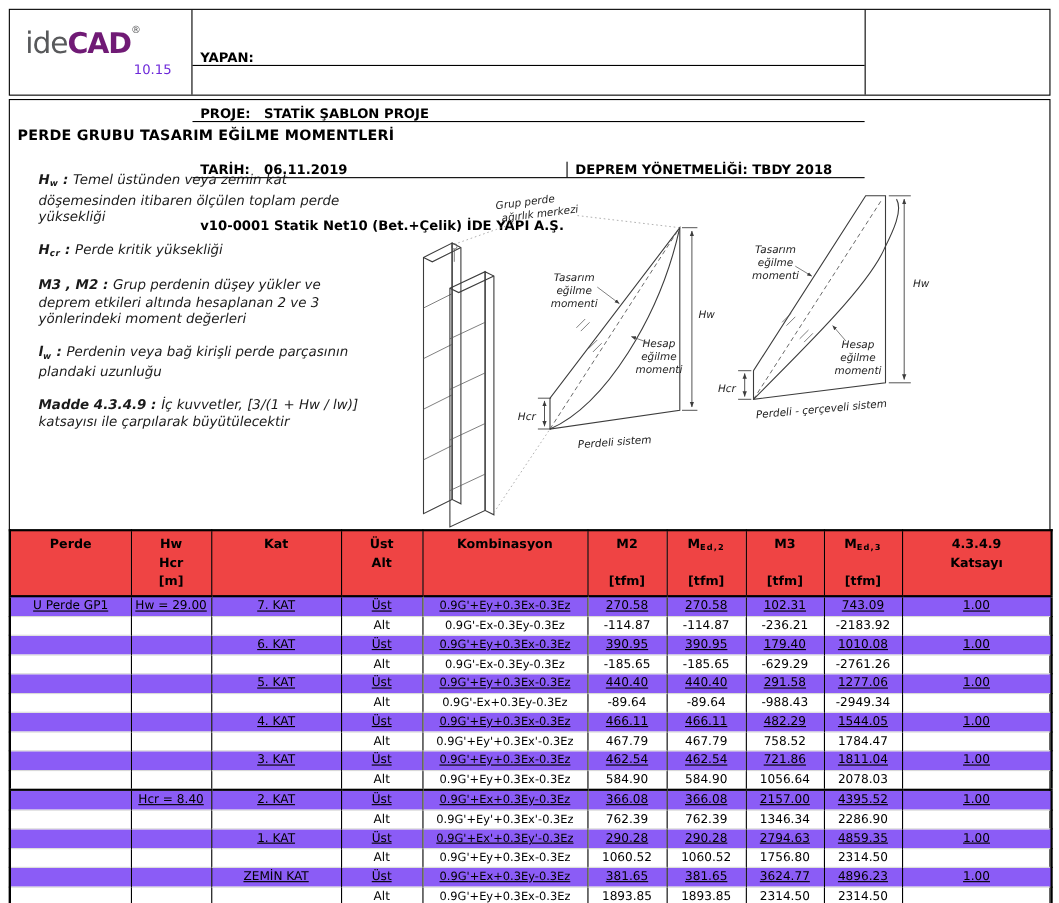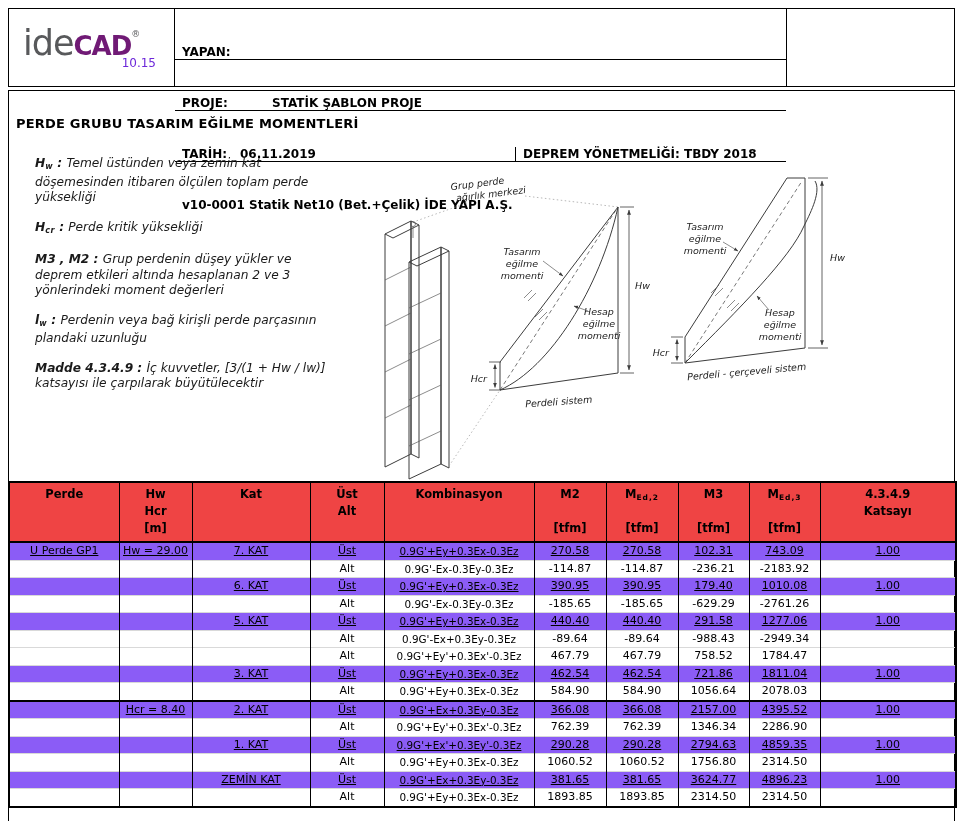--- a/index.html
+++ b/index.html
@@ -3,28 +3,28 @@
 <meta charset="utf-8">
 <style>
   html,body{margin:0;padding:0;background:#fff;}
   .page{position:relative;width:963px;height:821px;background:#fff;overflow:hidden;
         font-family:"DejaVu Sans","Liberation Sans",sans-serif;color:#000;}
 
   
   .hdr{position:absolute;left:8px;top:8px;width:945px;height:77px;border:1px solid #000;display:flex;}
   .logo-cell{width:165px;border-right:1px solid #000;position:relative;}
   .logo{position:absolute;left:14px;top:14px;white-space:nowrap;}
-  .logo .ide{font-size:35px;color:#58595b;letter-spacing:-1px;}
+  .logo .ide{font-size:27px;color:#58595b;letter-spacing:-1px;}
   .logo .cad{font-size:26px;color:#701a75;font-weight:bold;letter-spacing:-1px;}
   .logo .reg{font-size:9px;color:#58595b;vertical-align:18px;}
   .logo-ver{position:absolute;right:18px;top:47px;font-size:12px;color:#6d28d9;}
   .hdr-mid{flex:1;display:flex;flex-direction:column;font-size:12px;font-weight:bold;}
   .hrow{border-bottom:1px solid #000;display:flex;align-items:center;padding-left:7px;margin-top:36px;}
   .hrow:last-child{border-bottom:none;}
-  .r1{height:18px;} .r2{height:18px;gap:32px;} .r3{height:19px;padding-left:0;} .r4{flex:1;}
+  .r1{height:18px;} .r2{height:18px;} .r3{height:19px;padding-left:0;} .r4{flex:1;}
   .hlabel{display:inline-block;width:58px;}
   .r3 .left{width:333px;display:flex;align-items:center;padding-left:7px;height:100%;}
   .r3 .right{flex:1;border-left:1px solid #000;display:flex;align-items:center;padding-left:7px;height:100%;}
   .hdr-right{width:167px;border-left:1px solid #000;}
 
   
   .content{position:absolute;left:8px;top:90px;width:945px;height:735px;border:1px solid #000;}
   .title{position:absolute;left:16px;top:116px;font-size:13px;font-weight:bold;letter-spacing:.2px;}
   .defs{position:absolute;left:35px;top:156px;width:292px;font-size:12.2px;font-style:italic;color:#1a1a1a;}
   .defs p{margin:0 0 14px 0;line-height:15.5px;}
@@ -311,20 +311,32 @@
             <td></td>
             <td></td>
             <td>Alt</td>
             <td class="komb">0.9G'-Ex+0.3Ey-0.3Ez</td>
             <td>-89.64</td>
             <td>-89.64</td>
             <td>-988.43</td>
             <td>-2949.34</td>
             <td></td>
           </tr>
+          <tr class="ust">
+            <td></td>
+            <td></td>
+            <td>4. KAT</td>
+            <td>Üst</td>
+            <td class="komb">0.9G'+Ey+0.3Ex-0.3Ez</td>
+            <td>466.11</td>
+            <td>466.11</td>
+            <td>482.29</td>
+            <td>1544.05</td>
+            <td>1.00</td>
+          </tr>
           <tr>
             <td></td>
             <td></td>
             <td></td>
             <td>Alt</td>
             <td class="komb">0.9G'+Ey'+0.3Ex'-0.3Ez</td>
             <td>467.79</td>
             <td>467.79</td>
             <td>758.52</td>
             <td>1784.47</td>

